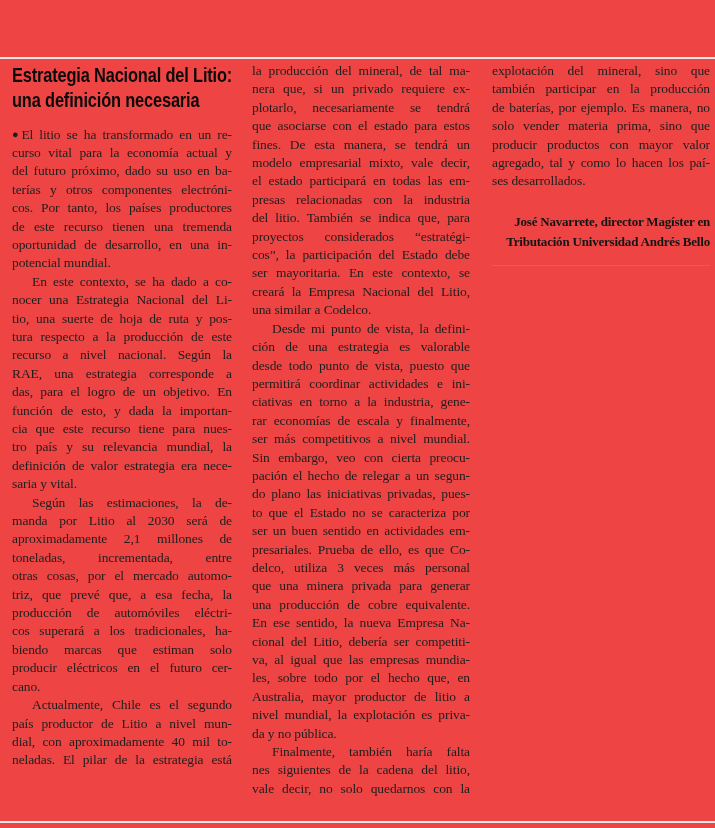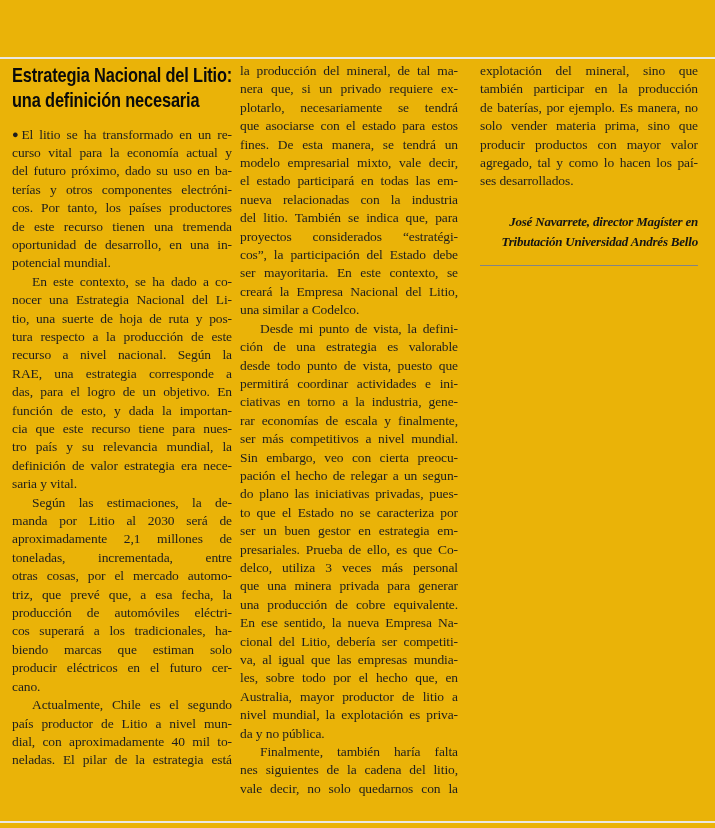--- a/index.html
+++ b/index.html
@@ -1,33 +1,33 @@
 <!DOCTYPE html>
 <html><head>
 <meta charset="utf-8">
 <style>
   html,body{margin:0;padding:0;}
   .page{
     position:relative;
     width:715px;height:828px;
-    background:#eab308;
+    background:#ef4444;
     overflow:hidden;
     font-family:"Liberation Serif", serif;
     color:#1e1e1e;
   }
   .hairline{position:absolute;left:0;width:715px;height:2px;background:#eae8e3;}
   .hairline.top{top:57px;}
   .hairline.bottom{top:821px;}
   .columns{
     position:absolute;top:62px;left:12px;
     display:flex;align-items:flex-start;
   }
   .col{flex:none;}
   .col1{width:220px;}
-  .col2{width:218px;margin-left:8px;}
+  .col2{width:218px;margin-left:20px;}
   .col3{width:218px;margin-left:22px;}
   .headline{
     margin:0 0 13px 0;
     font-family:"Liberation Sans", sans-serif;
     font-weight:700;
     font-size:21px;line-height:25px;
     color:#0b0b0b;
   }
   .hl-line{
     display:inline-block;
@@ -48,21 +48,20 @@
     text-align-last:justify;
     white-space:normal;
   }
   .line.last{text-align-last:left;}
   .line.indent{text-indent:20px;}
   .bullet{font-size:11px;vertical-align:0.5px;}
   .byline{
     margin-top:21px;
     text-align:right;
     font-weight:700;
-    font-style:italic;
     font-size:13px;
     line-height:20px;
     letter-spacing:-0.2px;
     color:#141414;
   }
   .byline-line{display:block;white-space:nowrap;}
   .end-rule{
     margin-top:13px;
     height:0;
     border-top:1px solid #848484;
@@ -131,41 +130,41 @@
     <div class="col col2">
       <div class="body">
           <p class="para">
             <span class="line">la producción del mineral, de tal ma-</span>
             <span class="line">nera que, si un privado requiere ex-</span>
             <span class="line">plotarlo, necesariamente se tendrá</span>
             <span class="line">que asociarse con el estado para estos</span>
             <span class="line">fines. De esta manera, se tendrá un</span>
             <span class="line">modelo empresarial mixto, vale decir,</span>
             <span class="line">el estado participará en todas las em-</span>
-            <span class="line">nueva relacionadas con la industria</span>
+            <span class="line">presas relacionadas con la industria</span>
             <span class="line">del litio. También se indica que, para</span>
             <span class="line">proyectos considerados “estratégi-</span>
             <span class="line">cos”, la participación del Estado debe</span>
             <span class="line">ser mayoritaria. En este contexto, se</span>
             <span class="line">creará la Empresa Nacional del Litio,</span>
             <span class="line last">una similar a Codelco.</span>
           </p>
           <p class="para">
             <span class="line indent">Desde mi punto de vista, la defini-</span>
             <span class="line">ción de una estrategia es valorable</span>
             <span class="line">desde todo punto de vista, puesto que</span>
             <span class="line">permitirá coordinar actividades e ini-</span>
             <span class="line">ciativas en torno a la industria, gene-</span>
             <span class="line">rar economías de escala y finalmente,</span>
             <span class="line">ser más competitivos a nivel mundial.</span>
             <span class="line">Sin embargo, veo con cierta preocu-</span>
             <span class="line">pación el hecho de relegar a un segun-</span>
             <span class="line">do plano las iniciativas privadas, pues-</span>
             <span class="line">to que el Estado no se caracteriza por</span>
-            <span class="line">ser un buen gestor en estrategia em-</span>
+            <span class="line">ser un buen sentido en actividades em-</span>
             <span class="line">presariales. Prueba de ello, es que Co-</span>
             <span class="line">delco, utiliza 3 veces más personal</span>
             <span class="line">que una minera privada para generar</span>
             <span class="line">una producción de cobre equivalente.</span>
             <span class="line">En ese sentido, la nueva Empresa Na-</span>
             <span class="line">cional del Litio, debería ser competiti-</span>
             <span class="line">va, al igual que las empresas mundia-</span>
             <span class="line">les, sobre todo por el hecho que, en</span>
             <span class="line">Australia, mayor productor de litio a</span>
             <span class="line">nivel mundial, la explotación es priva-</span>

